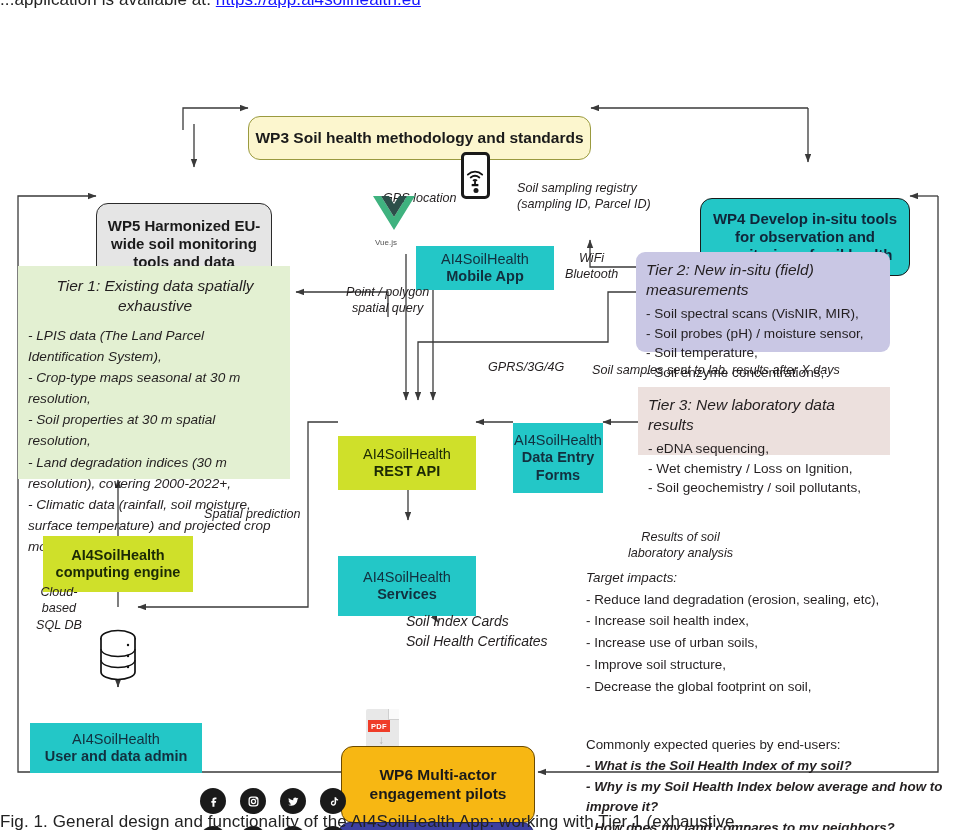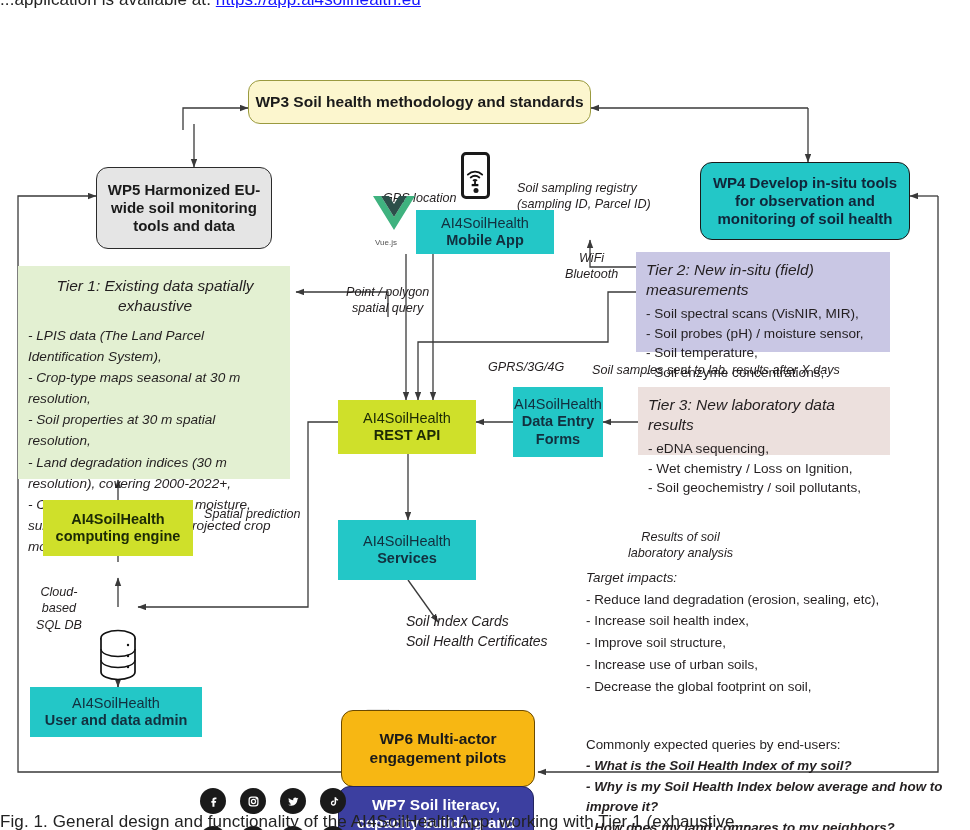--- a/index.html
+++ b/index.html
@@ -25,21 +25,21 @@
 
   
   .canvas{
     position:absolute; left:8px; top:62px; width:954px; height:740px;
   }
   .canvas > *{ position:absolute; }
 
   
   .node{
     display:flex; flex-direction:column; align-items:center; justify-content:center;
-    text-align:center; line-height:1.18; padding:21px 6px;
+    text-align:center; line-height:1.18; padding:21px 6px;margin-top:36px;
   }
   .node .l1{ font-weight:400; }
   .node .l2{ font-weight:bold; }
 
   .rounded{ border-radius:12px; border:1.6px solid; }
 
   .wp3{ background:#fcf6ce; border-color:#9a9a3f; color:#1a1a1a;
         font-weight:bold; font-size:15.5px; }
   .wp5{ background:#e5e5e5; border-color:#2b2b2b; color:#1a1a1a;
         font-weight:bold; font-size:15px; }
@@ -53,21 +53,21 @@
   .sq-teal{ background:#23c7c7; color:#12303f; font-size:14.5px; border:0; }
   .sq-lime{ background:#cfe02a; color:#1c2a05; font-size:14.5px; border:0; }
 
   
   .panel{ font-style:italic; line-height:1.32; }
   .panel .hdr{ font-size:15.5px; font-style:italic; }
   .panel .ln{ font-size:13.6px; font-style:italic; }
 
   .tier1{ background:#e3f0d2; padding:10px 12px 8px 10px; }
   .tier1 .hdr{ display:block; text-align:center; margin:0 0 7px 4px; }
-  .tier2{ background:#c9c7e4; padding:8px 10px; font-style:normal; }
+  .tier2{ background:#c9c7e4; padding:8px 10px; font-style:normal;border-radius:9px; }
   .tier2 .hdr{ font-style:italic; display:block; margin-bottom:3px; }
   .tier2 .ln{ font-style:normal; display:block; font-size:13.6px; line-height:1.45; }
   .tier3{ background:#ece0dd; padding:8px 10px; font-style:normal; }
   .tier3 .hdr{ font-style:italic; display:block; margin-bottom:3px; }
   .tier3 .ln{ font-style:normal; display:block; font-size:13.6px; line-height:1.45; }
 
   
   .lbl{ font-style:italic; font-size:12.6px; color:#231f20; line-height:1.3; }
   .lbl.c{ text-align:center; }
   .lbl.n{ font-style:normal; }
@@ -299,22 +299,22 @@
     <div class="pdfbadge">PDF</div>
     <div class="pdfarrow">↓</div>
   </div>
   <div class="lbl" style="left:398px; top:550px; font-size:14px;">Soil Index Cards</div>
   <div class="lbl" style="left:398px; top:570px; font-size:14px;">Soil Health Certificates</div>
 
   <div class="impacts" style="left:578px; top:505px; width:330px;">
     <div class="hdr">Target impacts:</div>
     <div>- Reduce land degradation (erosion, sealing, etc),</div>
     <div>- Increase soil health index,</div>
+    <div>- Increase use of urban soils,</div>
     <div>- Improve soil structure,</div>
-    <div>- Increase use of urban soils,</div>
     <div>- Decrease the global footprint on soil,</div>
   </div>
 
   <div class="node rounded wp6" style="left:333px; top:648px; width:194px; height:77px;">
     <span>WP6 Multi-actor engagement pilots</span>
   </div>
 
   <div class="node rounded wp7" style="left:330px; top:724px; width:196px; height:74px;">
     <span>WP7 Soil literacy, capacity building and communication</span>
   </div>

